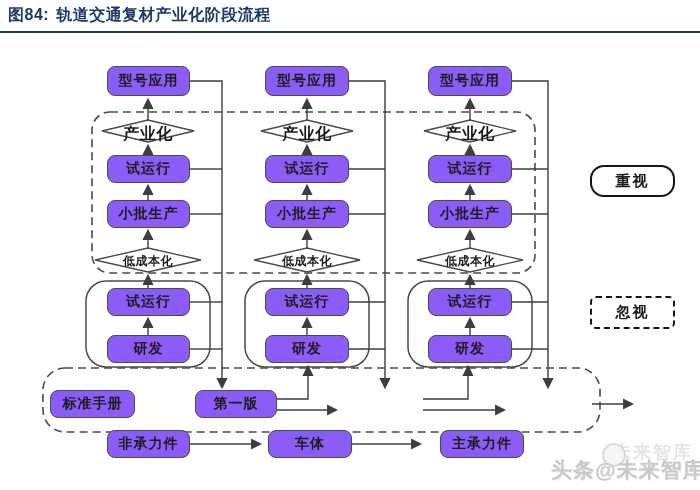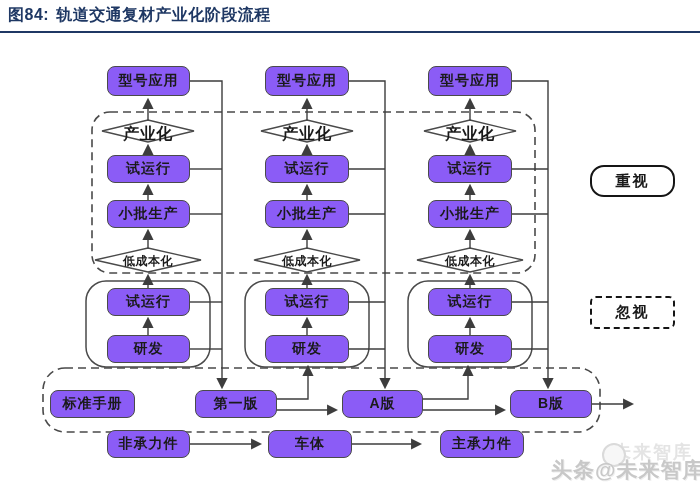--- a/index.html
+++ b/index.html
@@ -138,22 +138,20 @@
   <div class="node" style="left:428px;top:66px;width:84px;height:30px;">型号应用</div>
   <div class="dlabel" style="left:424px;top:124px;width:92px;">产业化</div>
   <div class="node" style="left:428px;top:155px;width:84px;height:28px;">试运行</div>
   <div class="node" style="left:428px;top:200px;width:84px;height:28px;">小批生产</div>
   <div class="dlabel" style="left:417px;top:253px;width:106px;font-size:12px;">低成本化</div>
   <div class="node" style="left:428px;top:288px;width:84px;height:28px;">试运行</div>
   <div class="node" style="left:428px;top:335px;width:84px;height:28px;">研发</div>
 
   <div class="node" style="left:50px;top:390px;width:85px;height:28px;">标准手册</div>
   <div class="node" style="left:195px;top:390px;width:82px;height:28px;">第一版</div>
-  <div class="node" style="left:342px;top:390px;width:81px;height:28px;">A版</div>
-  <div class="node" style="left:510px;top:390px;width:82px;height:28px;">B版</div>
 
   <div class="node" style="left:107px;top:430px;width:83px;height:28px;">非承力件</div>
   <div class="node" style="left:268px;top:430px;width:84px;height:28px;">车体</div>
   <div class="node" style="left:440px;top:430px;width:84px;height:28px;">主承力件</div>
 
   <div class="legend solid" style="left:590px;top:165px;width:85px;height:32px;">重视</div>
   <div class="legend dashed" style="left:590px;top:265px;width:85px;height:33px;margin-top:31px;">忽视</div>
 
   <div class="wm-ghost">未来智库</div>
   <div class="wm-logo"></div>

